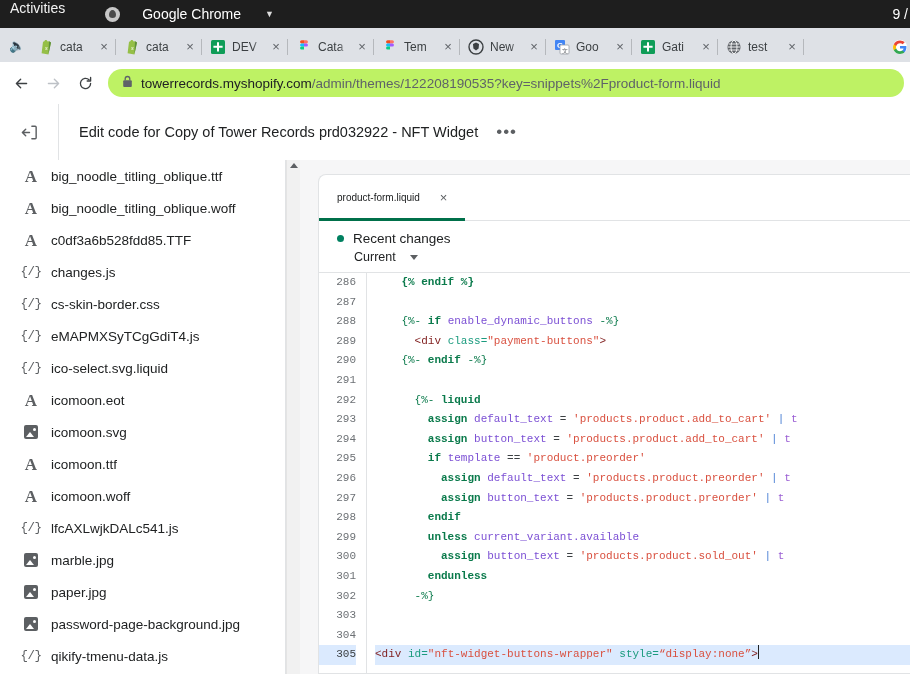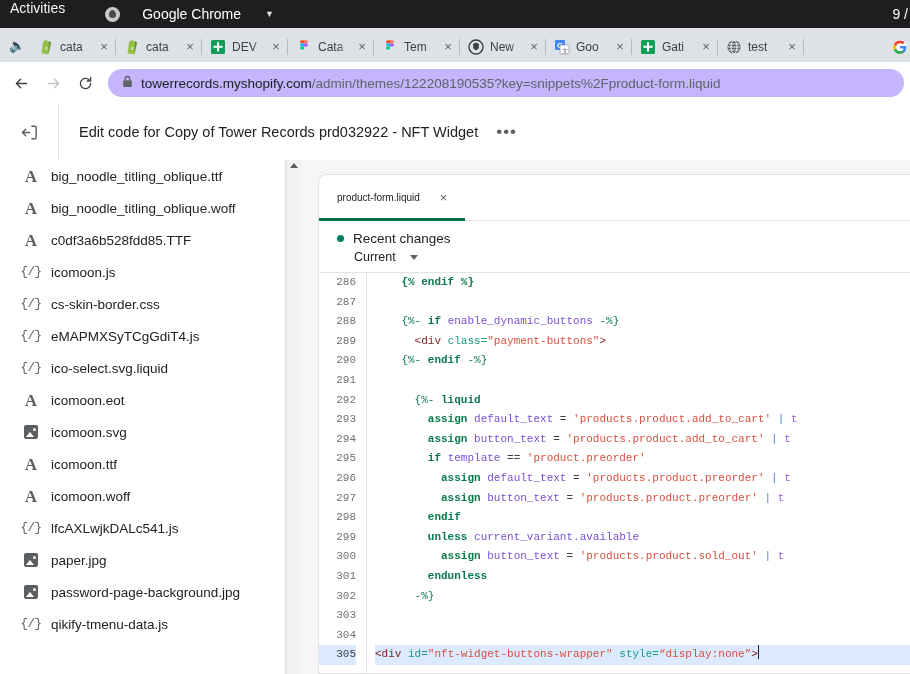--- a/index.html
+++ b/index.html
@@ -77,21 +77,21 @@
     height: 42px; background: #ffffff;
     display: flex; align-items: center; gap: 2px; padding: 0 6px;
   }
   .nav-btn {
     width: 30px; height: 30px; border-radius: 50%;
     display: flex; align-items: center; justify-content: center;
     color: #3c4043; font-size: 17px;
   }
   .nav-btn.disabled { color: #bdc1c6; }
   .omnibox {
-    flex: 1; height: 28px; background: #c4b5fd; border-radius: 14px;
+    flex: 1; height: 28px; background: #bef264; border-radius: 14px;
     display: flex; align-items: center; gap: 8px; padding: 0 14px;
     margin-left: 6px; overflow: hidden;
   }
   .lock-icon { flex: 0 0 11px; }
   .url { font-size: 13.5px; color: #5f6368; white-space: nowrap; }
   .url .host { color: #202124; }
 
   
   .page { height: calc(674px - 28px - 34px - 42px); background: #ffffff;
           display: flex; flex-direction: column; }
@@ -421,21 +421,21 @@
         <div class="file-item">
             <span class="file-icon">
               <span class="icon-font">A</span>
             </span>
             <span>c0df3a6b528fdd85.TTF</span>
           </div>
         <div class="file-item">
             <span class="file-icon">
               <span class="icon-code">{/}</span>
             </span>
-            <span>icomoon.js</span>
+            <span>changes.js</span>
           </div>
         <div class="file-item">
             <span class="file-icon">
               <span class="icon-code">{/}</span>
             </span>
             <span>cs-skin-border.css</span>
           </div>
         <div class="file-item">
             <span class="file-icon">
               <span class="icon-code">{/}</span>
@@ -470,20 +470,26 @@
             <span class="file-icon">
               <span class="icon-font">A</span>
             </span>
             <span>icomoon.woff</span>
           </div>
         <div class="file-item">
             <span class="file-icon">
               <span class="icon-code">{/}</span>
             </span>
             <span>lfcAXLwjkDALc541.js</span>
+          </div>
+        <div class="file-item">
+            <span class="file-icon">
+              <span class="icon-image"></span>
+            </span>
+            <span>marble.jpg</span>
           </div>
         <div class="file-item">
             <span class="file-icon">
               <span class="icon-image"></span>
             </span>
             <span>paper.jpg</span>
           </div>
         <div class="file-item">
             <span class="file-icon">
               <span class="icon-image"></span>

